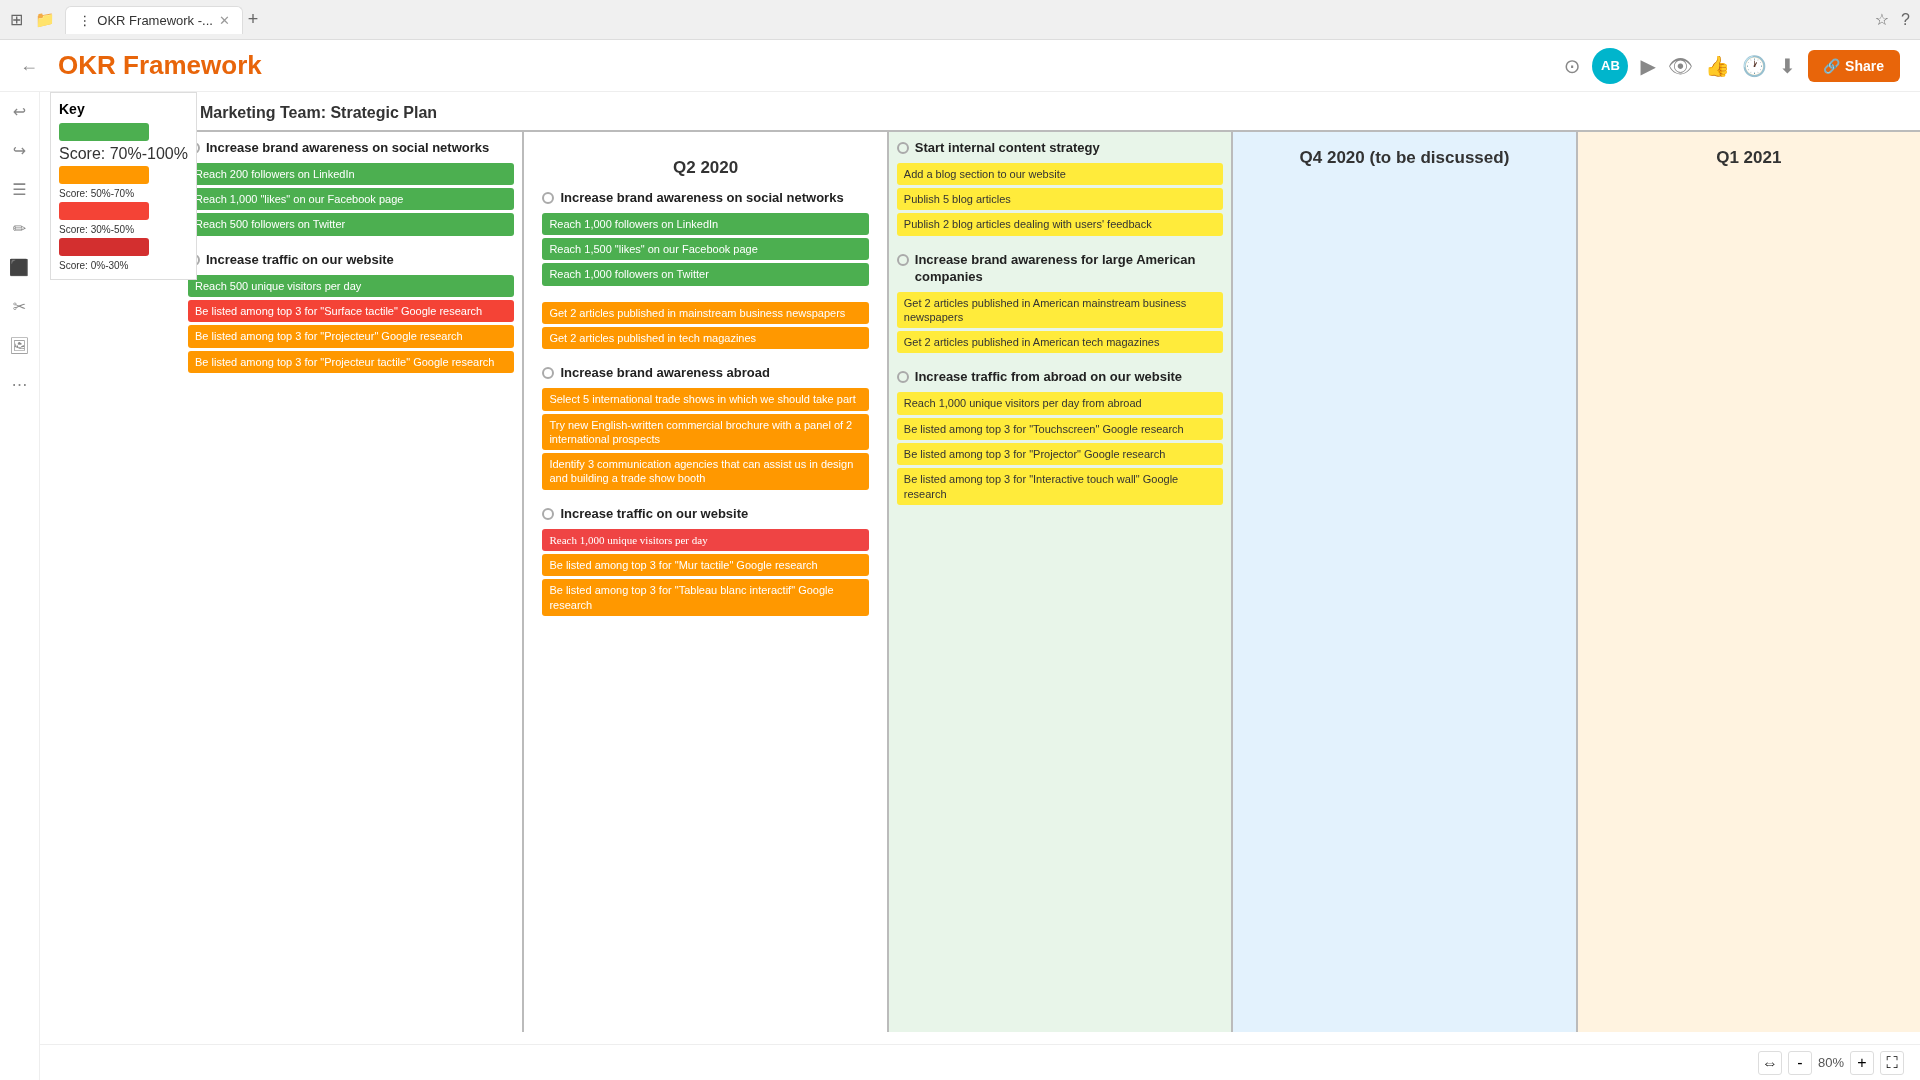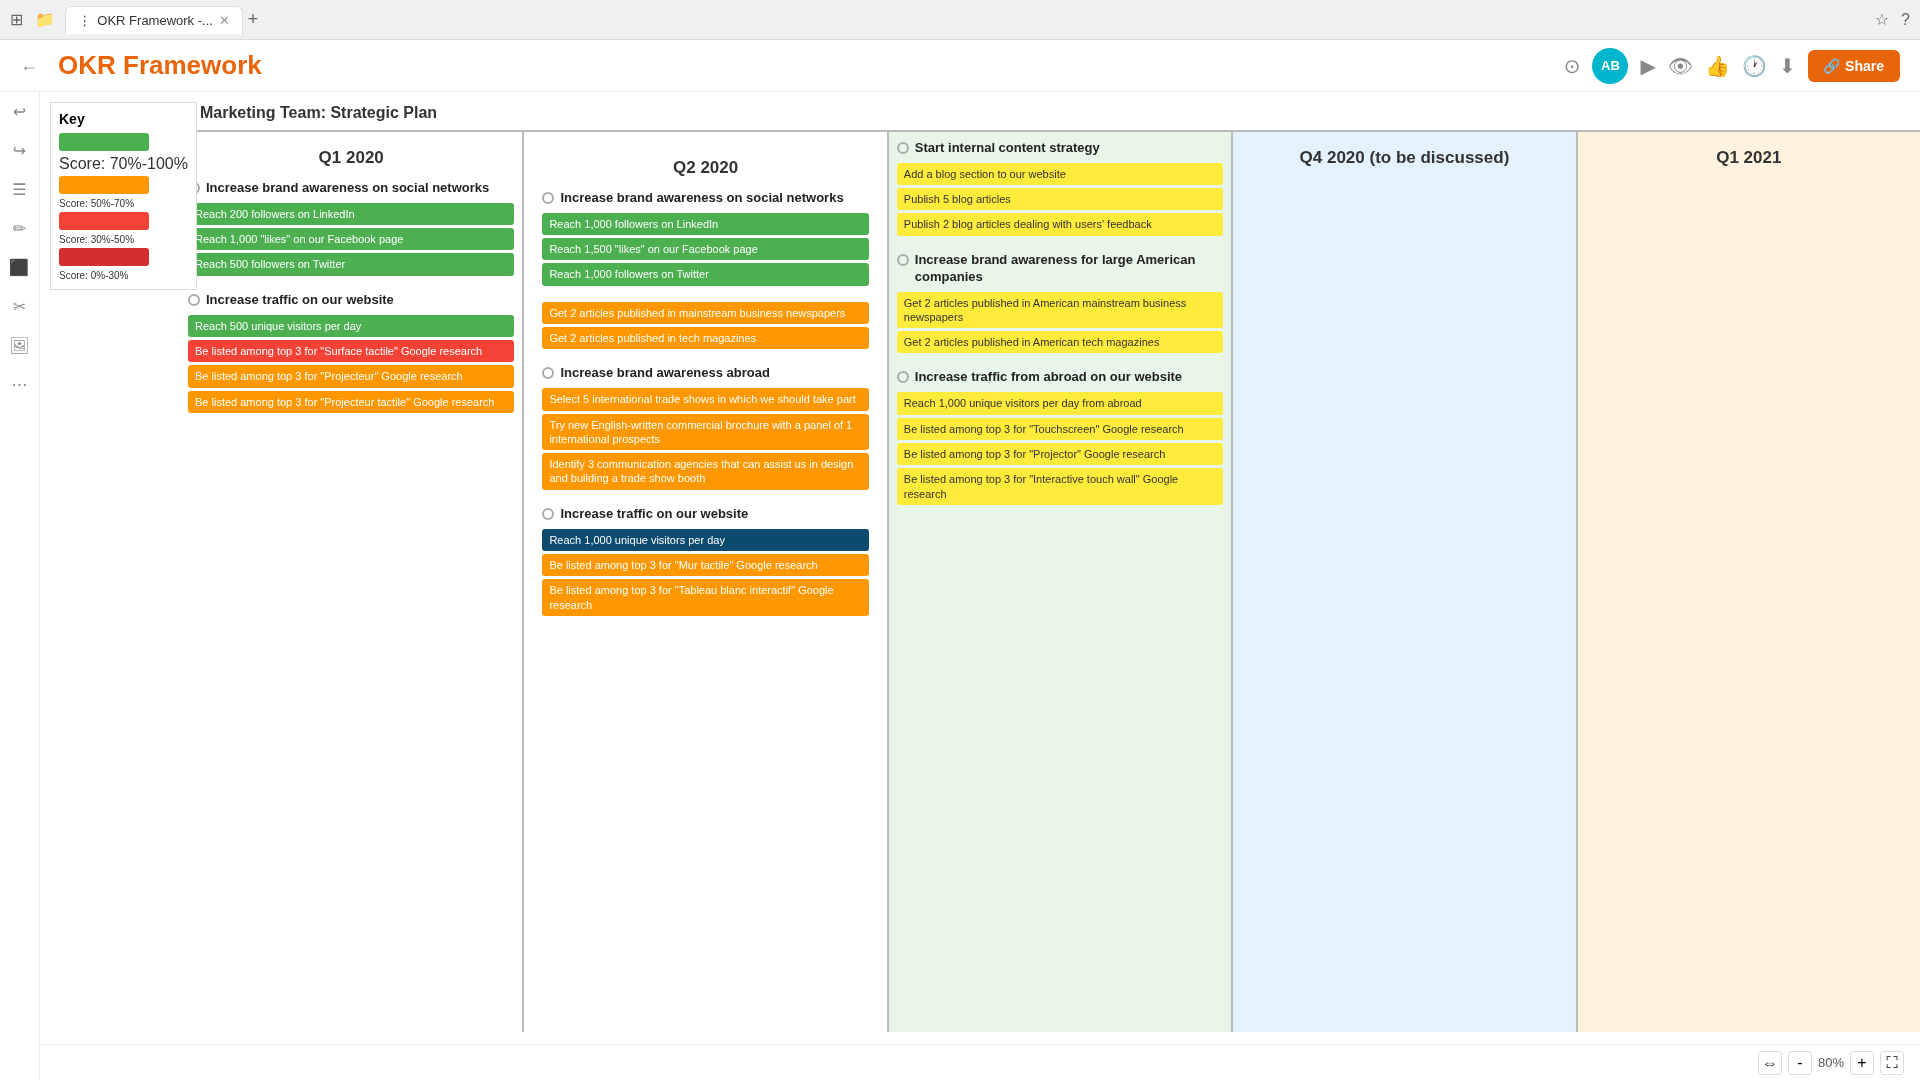--- a/index.html
+++ b/index.html
@@ -40,21 +40,21 @@
 
     
     .main-content {
       position: absolute; left: 40px; top: 92px; right: 0; bottom: 0;
       background: white; overflow: hidden;
       display: flex; flex-direction: column;
     }
 
     
     .key-panel {
-      position: absolute; left: 10px; top: 10px;
+      position: absolute; left: 10px; top: 0;
       background: white; border: 1px solid #ddd; padding: 8px; z-index: 5;
       min-width: 120px;
     }
     .key-title { font-size: 14px; font-weight: bold; margin-bottom: 6px; }
     .key-item { display: flex; align-items: center; gap: 6px; margin-bottom: 4px; }
     .key-color { height: 18px; width: 90px; border-radius: 3px; }
     .key-label { font-size: 11px; color: #333; }
 
     
     .page-title {
@@ -75,21 +75,21 @@
 
     
     .kr-item {
       font-size: 11px; color: #111; padding: 4px 7px;
       border-radius: 3px; margin-bottom: 3px; line-height: 1.3;
     }
     .kr-green { background: #4caf50; color: white; }
     .kr-orange { background: #ff9800; color: white; }
     .kr-red { background: #f44336; color: white; }
     .kr-yellow { background: #ffeb3b; color: #333; }
-    .kr-blue { background: #0c4a6e; color: white; }
+    .kr-blue { background: #ef4444; color: white; font-family: Liberation Serif, serif; }
 
     
     .bottom-bar {
       position: absolute; bottom: 0; right: 0; left: 40px;
       height: 36px; background: white; border-top: 1px solid #eee;
       display: flex; align-items: center; justify-content: flex-end;
       padding: 0 16px; gap: 8px;
     }
     .zoom-controls { display: flex; align-items: center; gap: 6px; font-size: 13px; color: #555; }
     .zoom-btn { background: none; border: 1px solid #ddd; width: 24px; height: 24px; border-radius: 3px; cursor: pointer; font-size: 16px; display: flex; align-items: center; justify-content: center; }
@@ -163,21 +163,20 @@
     </div>
     <div class="key-label" style="font-size:10px;">Score: 0%-30%</div>
   </div>
 
   <div style="position:absolute;left:140px;right:0;top:0;bottom:36px;overflow:hidden;">
     <div class="page-title">Marketing Team: Strategic Plan</div>
 
     <div style="display:flex;flex-direction:row;margin-top:8px;border-top:2px solid #bbb;height:calc(100% - 50px);overflow:hidden;">
 
       <div style="flex:1;border-right:2px solid #bbb;padding:8px;background:#ffffff;overflow-y:auto;">
-        <div class="col-header">Q1 2020</div>
 
         <div class="objective">
           <div class="obj-title-row">
             <div class="obj-dot"></div>
             <div class="obj-title">Increase brand awareness on social networks</div>
           </div>
           <div class="kr-item kr-green">Reach 200 followers on LinkedIn</div>
           <div class="kr-item kr-green">Reach 1,000 "likes" on our Facebook page</div>
           <div class="kr-item kr-green">Reach 500 followers on Twitter</div>
         </div>
@@ -212,21 +211,21 @@
           <div class="kr-item kr-orange">Get 2 articles published in mainstream business newspapers</div>
           <div class="kr-item kr-orange">Get 2 articles published in tech magazines</div>
         </div>
 
         <div class="objective">
           <div class="obj-title-row">
             <div class="obj-dot"></div>
             <div class="obj-title">Increase brand awareness abroad</div>
           </div>
           <div class="kr-item kr-orange">Select 5 international trade shows in which we should take part</div>
-          <div class="kr-item kr-orange">Try new English-written commercial brochure with a panel of 1 international prospects</div>
+          <div class="kr-item kr-orange">Try new English-written commercial brochure with a panel of 2 international prospects</div>
           <div class="kr-item kr-orange">Identify 3 communication agencies that can assist us in design and building a trade show booth</div>
         </div>
 
         <div class="objective">
           <div class="obj-title-row">
             <div class="obj-dot"></div>
             <div class="obj-title">Increase traffic on our website</div>
           </div>
           <div class="kr-item kr-blue">Reach 1,000 unique visitors per day</div>
           <div class="kr-item kr-orange">Be listed among top 3 for "Mur tactile" Google research</div>

